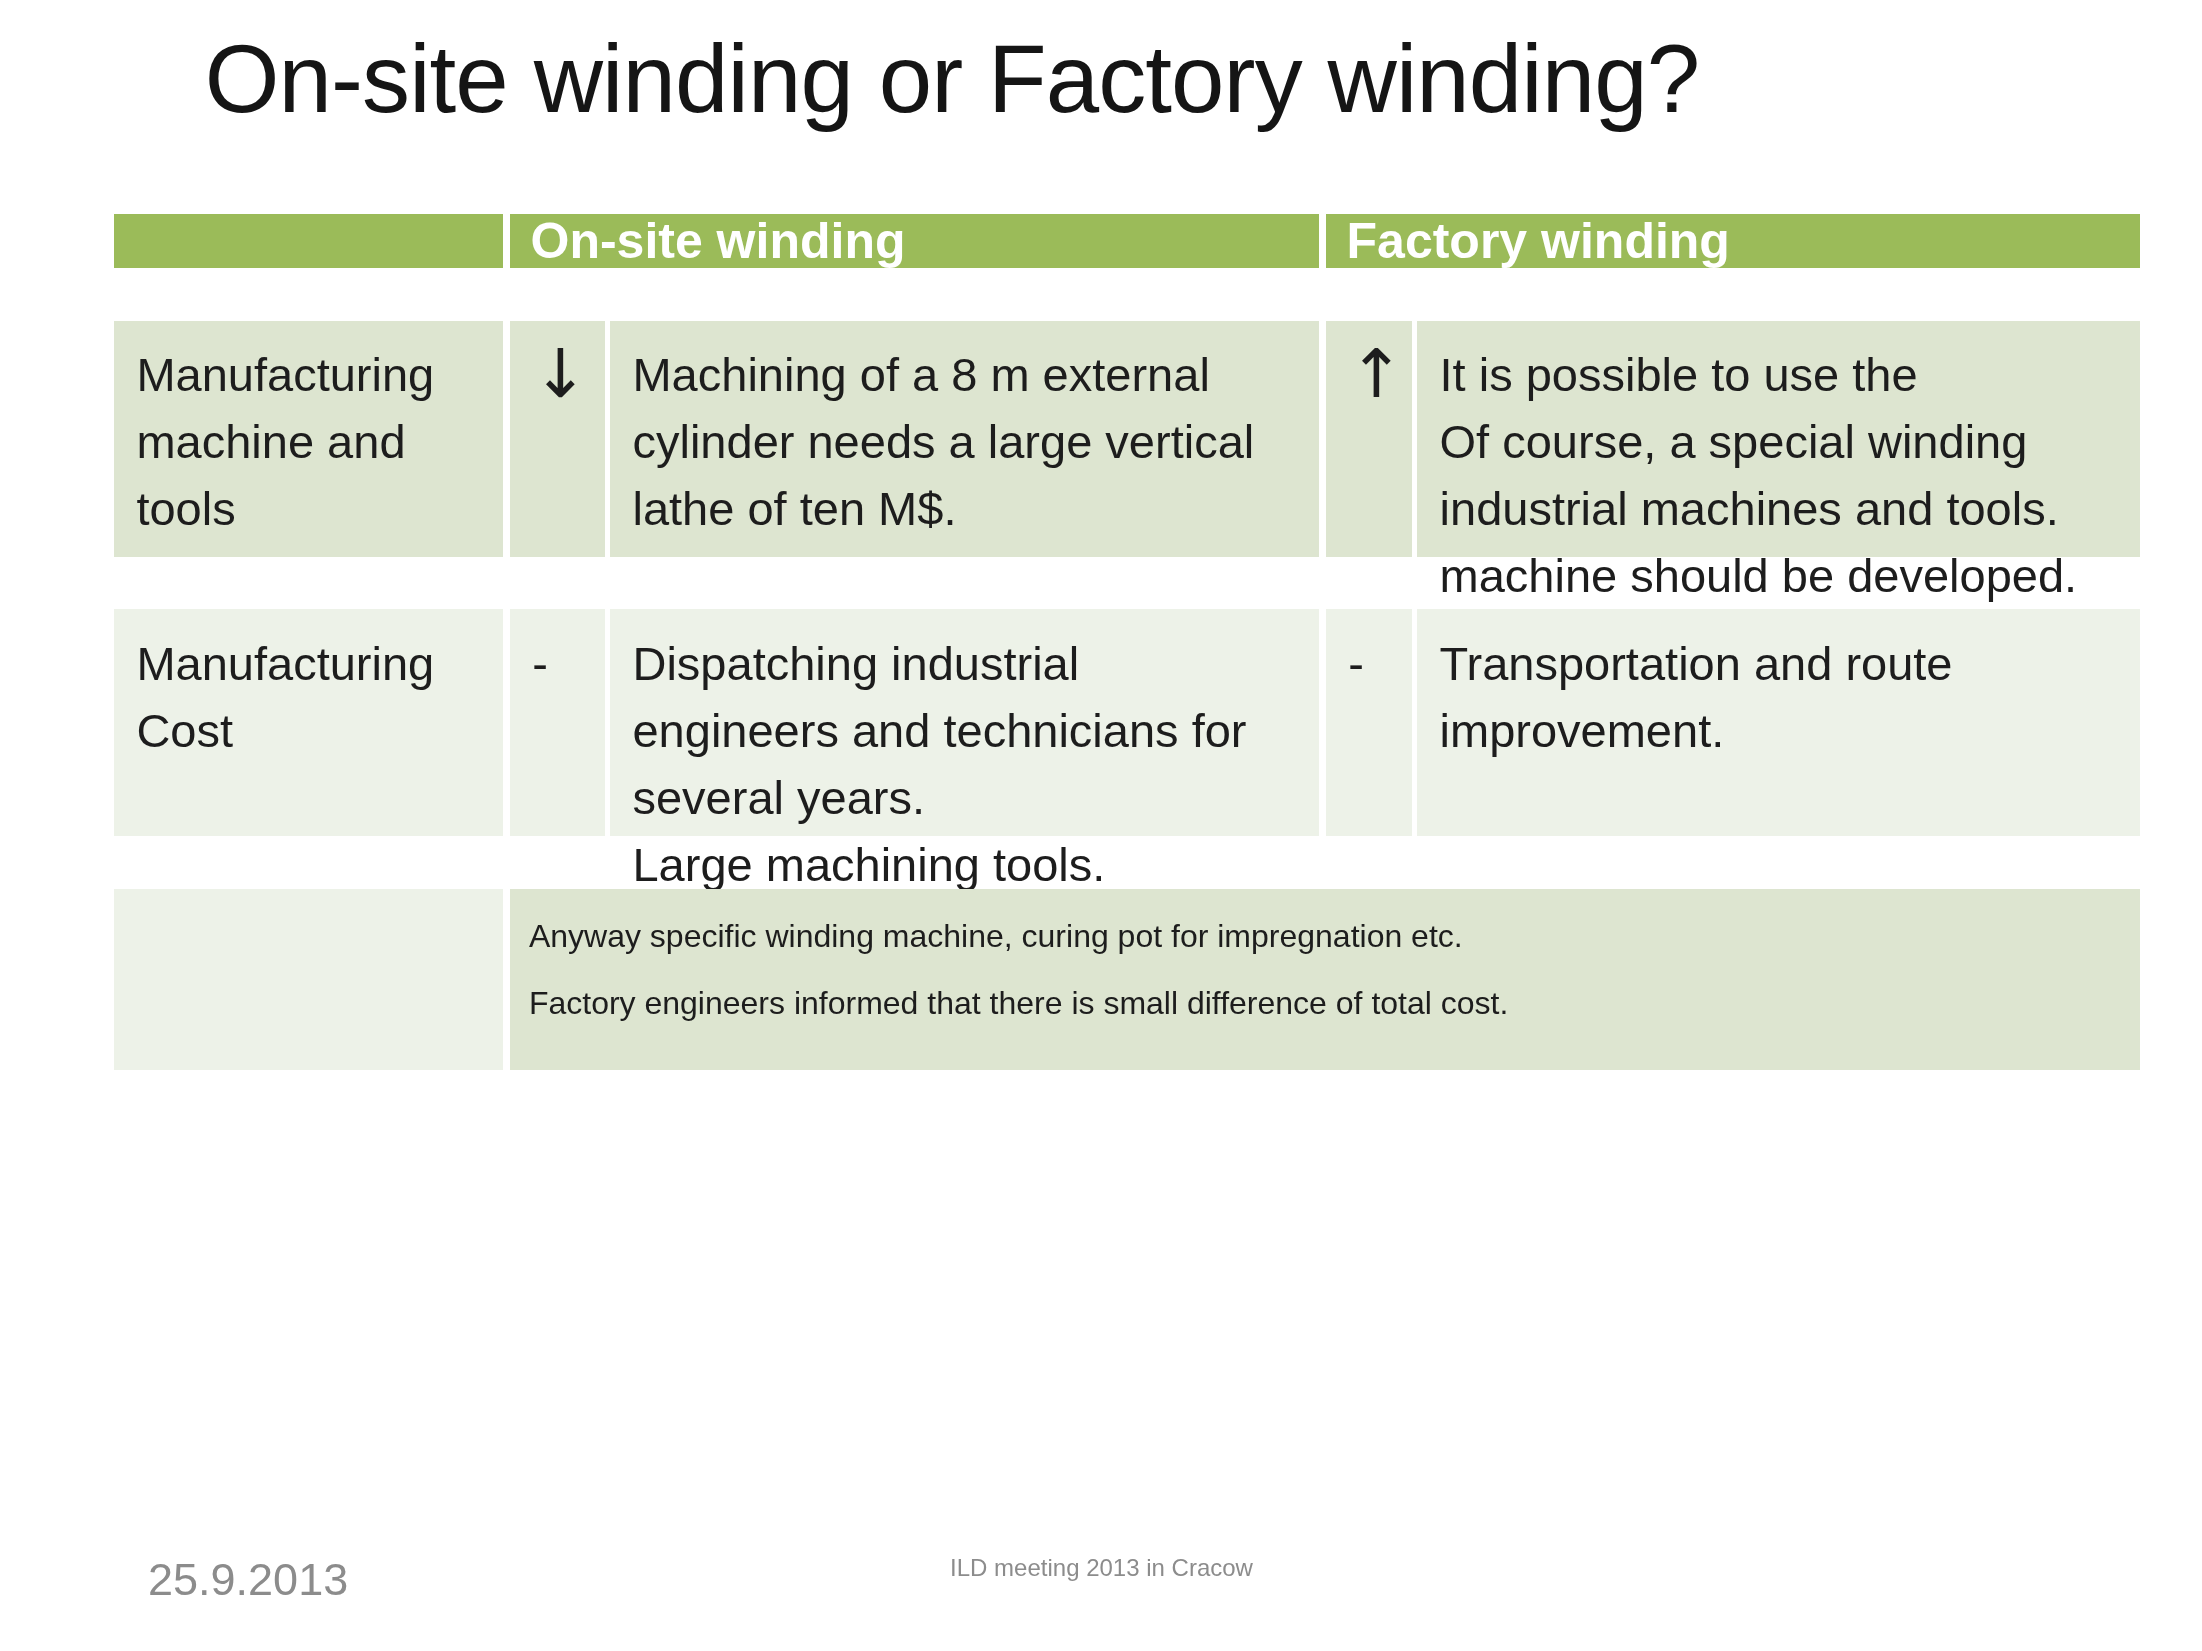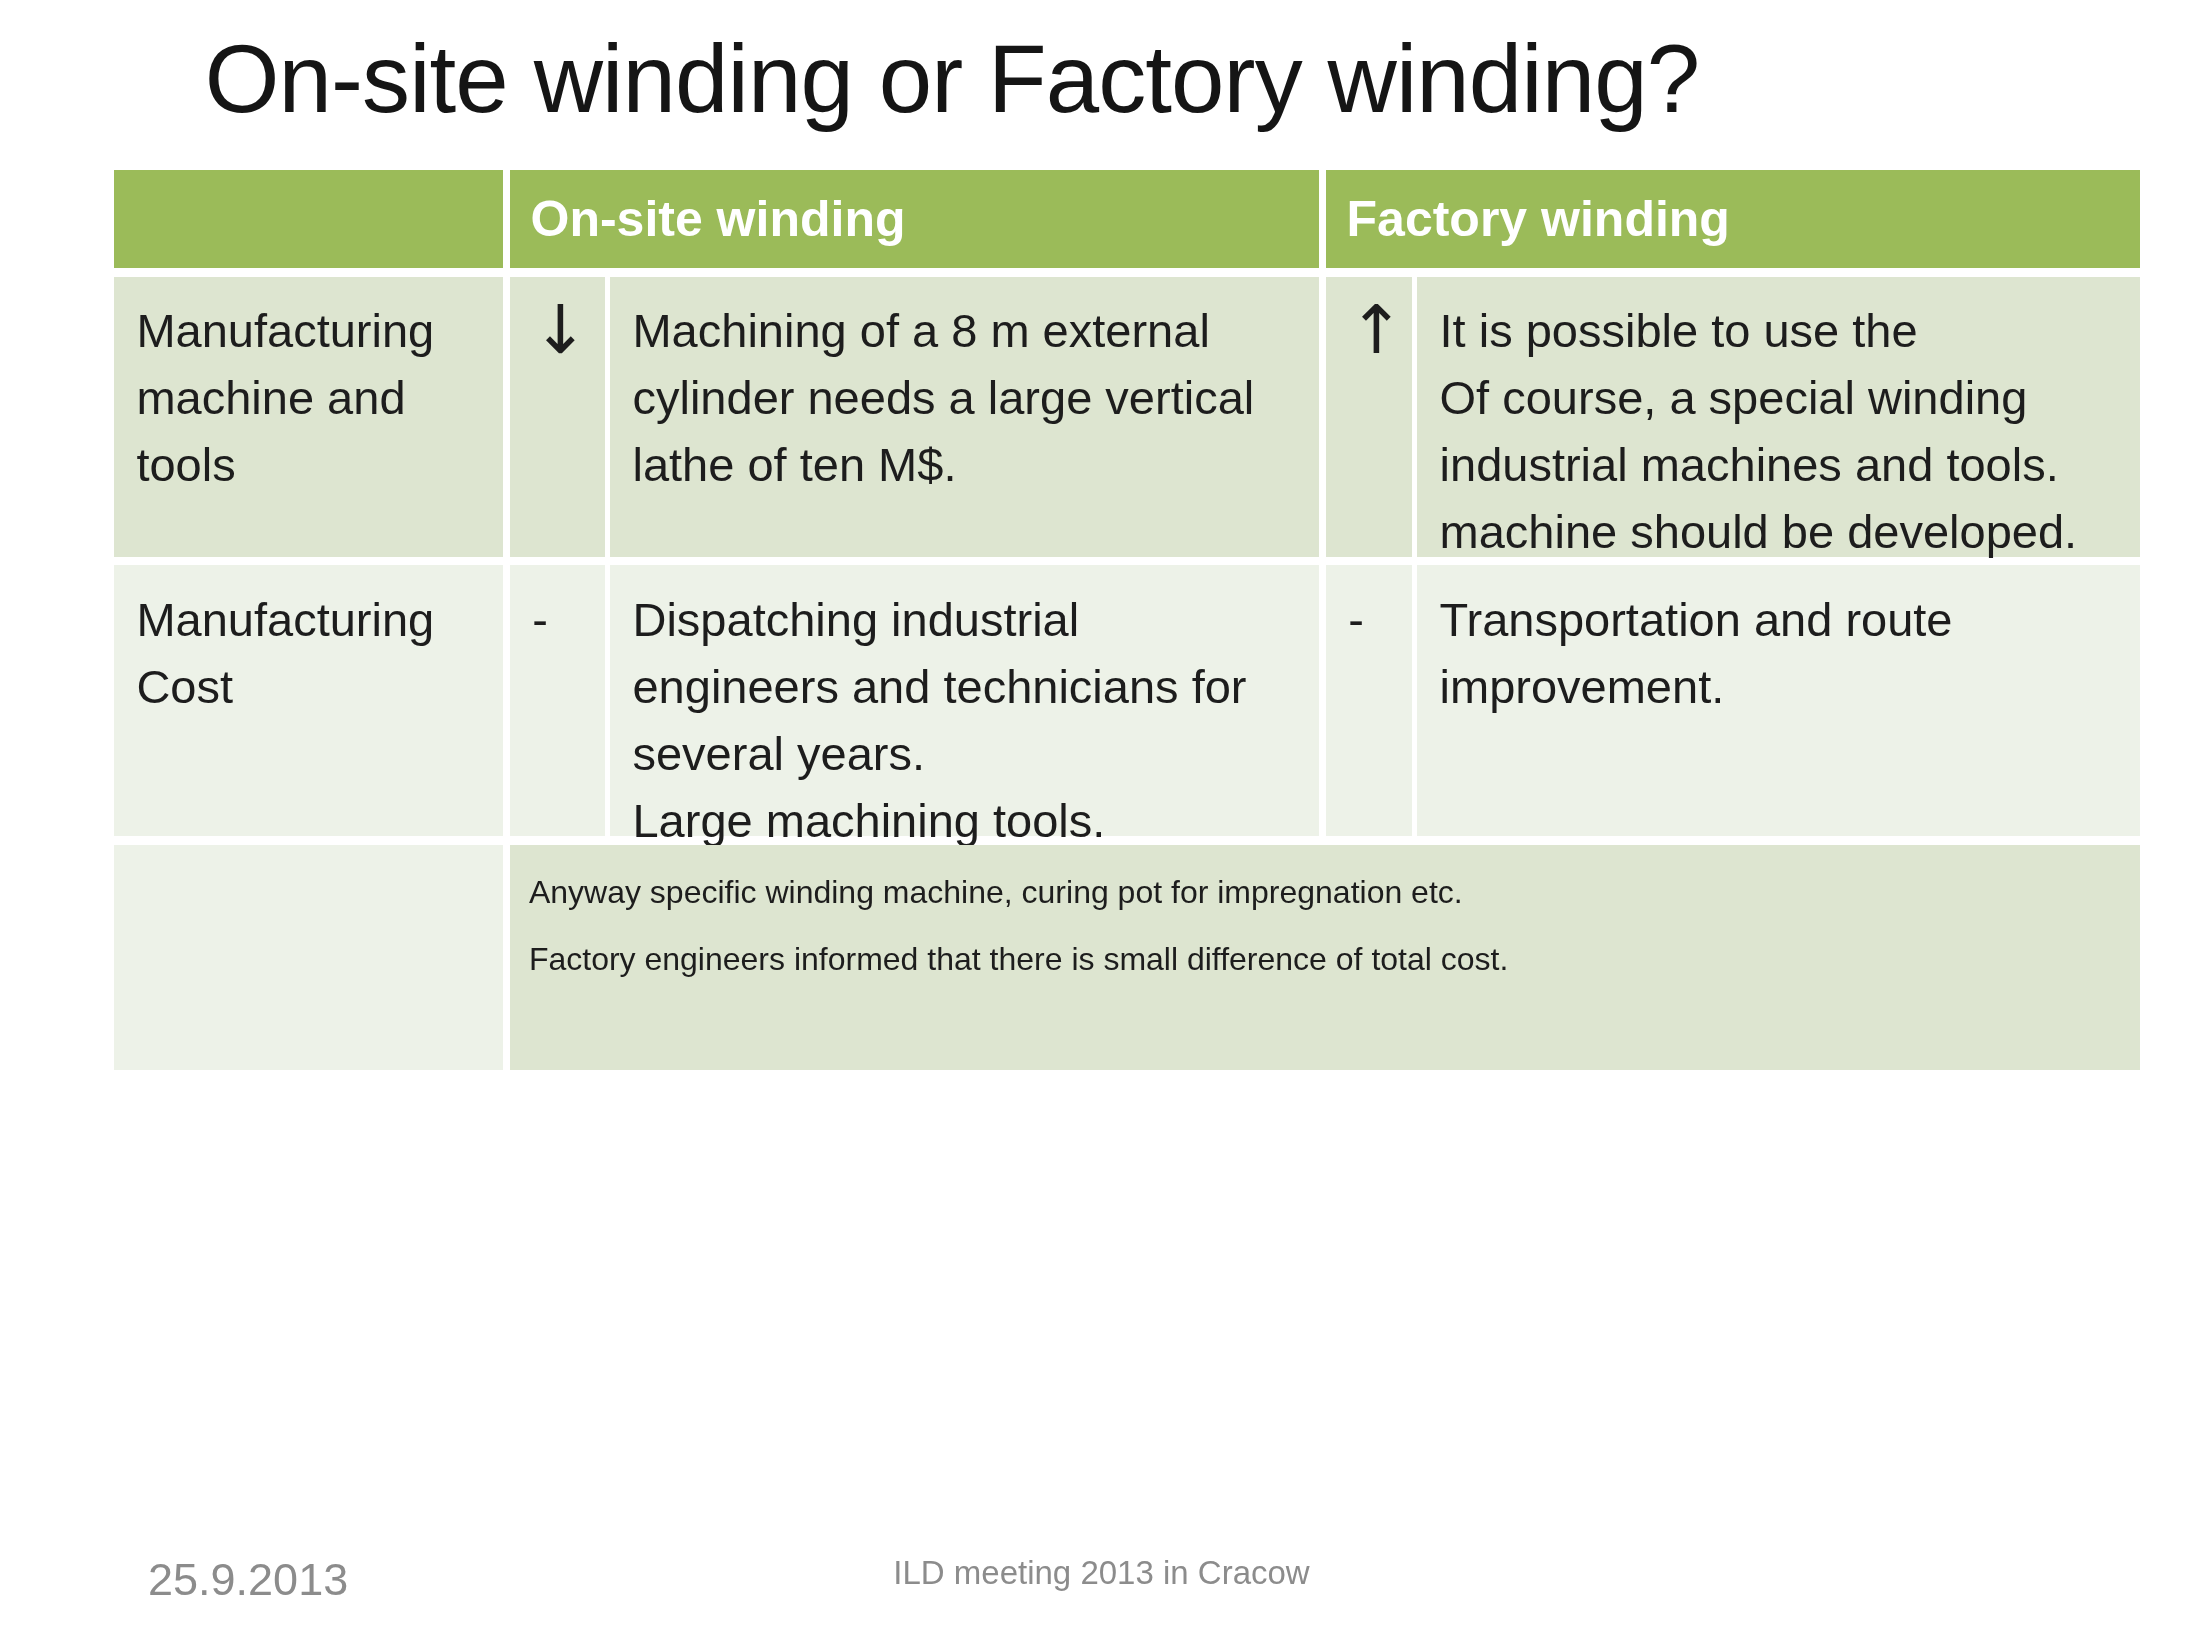--- a/index.html
+++ b/index.html
@@ -22,21 +22,21 @@
     white-space:nowrap;
   }
   .cmp-table{
     position:absolute;
     left:114px;top:170px;
     display:grid;
     grid-template-columns:389px 6.9px 95px 5.2px 709px 6.9px 86px 5.2px 723px;
     grid-template-rows:98px 8.6px 280px 8.6px 271px 8.6px 225px;
     background:#ffffff;
   }
-  .cell{box-sizing:border-box;}
+  .cell{box-sizing:border-box;margin-top:44px;}
   .green{background:#9bbb59;}
   .dark{background:#dde5d0;}
   .light{background:#edf2e8;}
   .hcell{
     display:flex;align-items:center;
     padding-left:20.6px;
     color:#ffffff;
     font-weight:bold;
     font-size:50px;
   }
@@ -65,21 +65,21 @@
     position:absolute;
     left:129px;top:1554px;
     font-size:45px;
     color:#8c8c8c;
     margin-left:19px;
   }
   .footer-center{
     position:absolute;
     left:0;top:1554px;width:2203px;
     text-align:center;
-    font-size:33px;
+    font-size:24px;
     color:#8c8c8c;
   }
   
   .h-blank  {grid-column:1;grid-row:1;}
   .h-onsite {grid-column:3 / span 3;grid-row:1;}
   .h-factory{grid-column:7 / span 3;grid-row:1;}
   .r1-label {grid-column:1;grid-row:3;}
   .r1-om    {grid-column:3;grid-row:3;}
   .r1-ot    {grid-column:5;grid-row:3;}
   .r1-fm    {grid-column:7;grid-row:3;}

